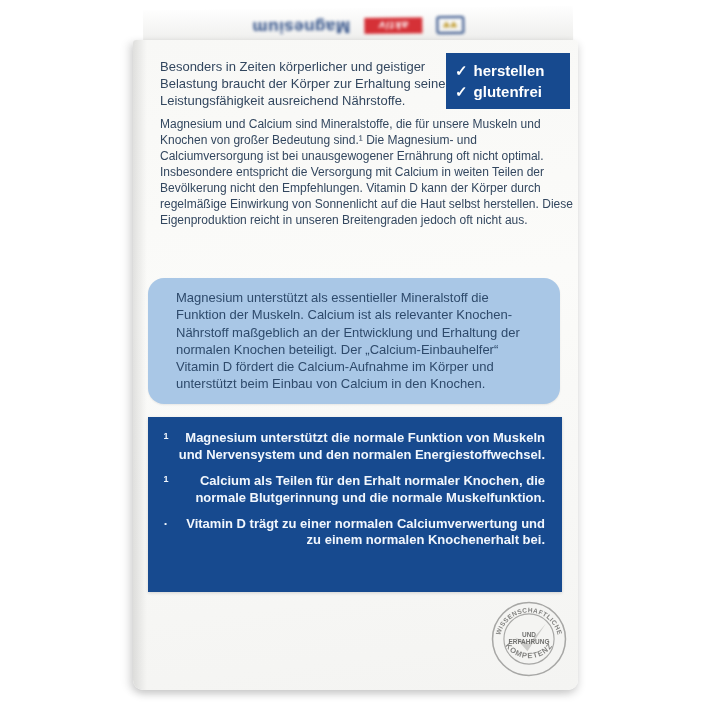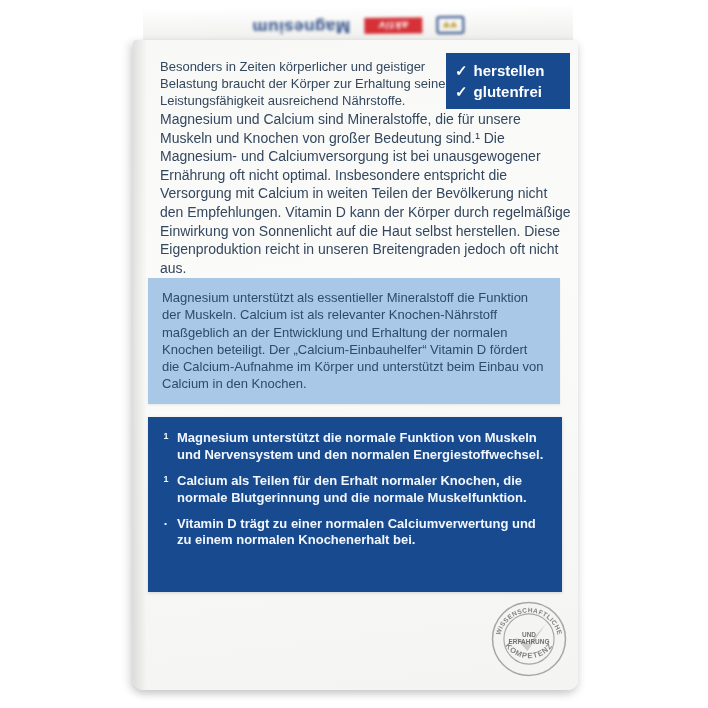--- a/index.html
+++ b/index.html
@@ -55,41 +55,42 @@
     position: absolute; left: 313px; top: 13px; width: 124px; height: 56px;
     background: #174a8f; color: #ffffff;
     display: flex; flex-direction: column; justify-content: center; gap: 3px;
     padding-left: 9px;
   }
   .claim-row { display: flex; align-items: center; gap: 6px;
     font-weight: bold; font-size: 15px; }
   .claim-check { font-size: 15px; font-weight: bold; }
 
   .body-par {
-    position: absolute; left: 27px; top: 70px; width: 414px;
-    font-size: 14px; line-height: 1.33; color: #33475f;
+    position: absolute; left: 27px; top: 77px; width: 414px;
+    font-size: 12px; line-height: 1.33; color: #33475f;
   }
 
   .highlight {
     position: absolute; left: 15px; top: 238px; width: 412px; min-height: 114px;
     background: #a9c7e6; color: #2e4a6b;
-    padding: 11px 14px; font-size: 13px; line-height: 1.33;
+    padding: 11px 28px; font-size: 13px; line-height: 1.33;
     box-shadow: 0 1px 2px rgba(0,0,0,0.08);
+    border-radius: 16px;
   }
 
   .footnotes {
     position: absolute; left: 15px; top: 377px; width: 414px; min-height: 175px;
     background: #174a8f; color: #f2f7fd;
     padding: 13px 16px 13px 14px;
     display: flex; flex-direction: column; gap: 9px;
     box-shadow: 0 1px 3px rgba(0,0,0,0.15);
   }
   .fn-row { display: flex; gap: 7px; font-size: 13px; font-weight: bold; line-height: 1.3; }
   .fn-marker { flex: 0 0 auto; font-size: 9px; position: relative; top: 1px; width: 8px; text-align: center; }
-  .fn-text { width: 368px; }
+  .fn-text { width: 368px; text-align: right; }
 
   
   .seal {
     position: absolute; left: 358px; top: 561px; width: 76px; height: 76px;
     opacity: 0.85;
   }
   .seal svg { width: 100%; height: 100%; }
 </style>
 </head>
 <body>

